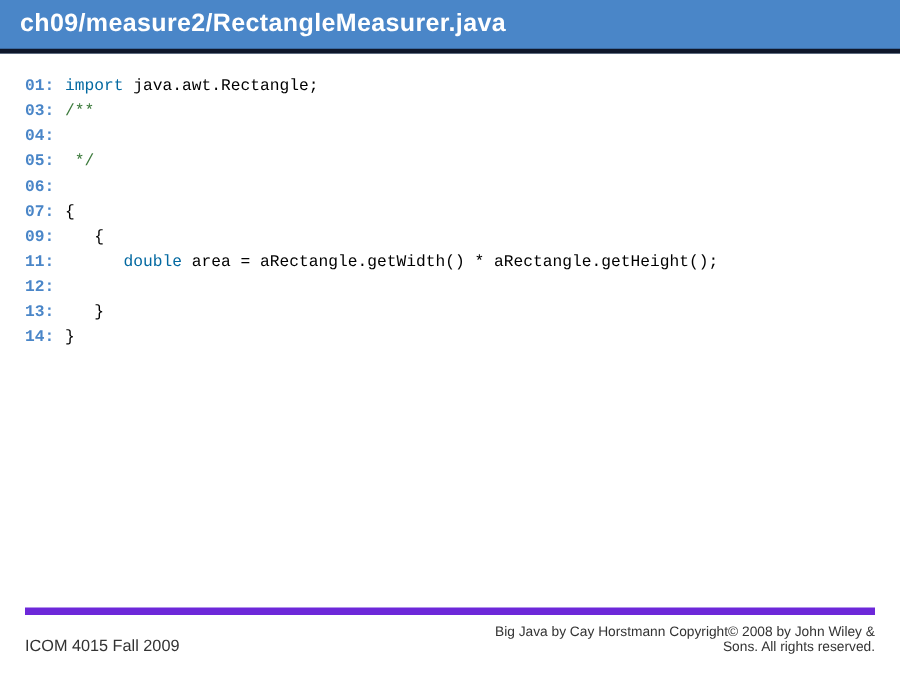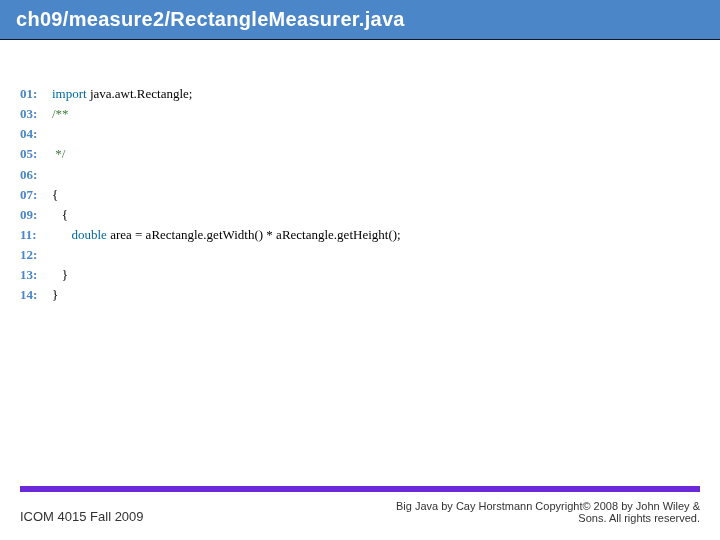--- a/index.html
+++ b/index.html
@@ -12,40 +12,39 @@
       width: 720px;
       height: 540px;
       background: #ffffff;
       font-family: Arial, sans-serif;
       overflow: hidden;
     }
 
     .header {
       background: #4a86c8;
       padding: 8px 16px;
-      border-bottom: 1px solid #0f172a;
+      border-bottom: 4px solid #0f172a;
     }
 
     .header h1 {
       color: #ffffff;
       font-size: 20px;
       font-weight: bold;
       letter-spacing: 0.3px;
     }
 
     .content {
       padding: 16px 20px;
       background: #ffffff;
     }
 
     .code-block {
-      font-family: Liberation Serif, serif;
+      font-family: Liberation Mono, monospace;
       font-size: 13px;
       line-height: 1.55;
-      margin-top: 28px;
     }
 
     .line {
       display: flex;
       align-items: baseline;
     }
 
     .line-number {
       color: #4a86c8;
       font-weight: bold;

